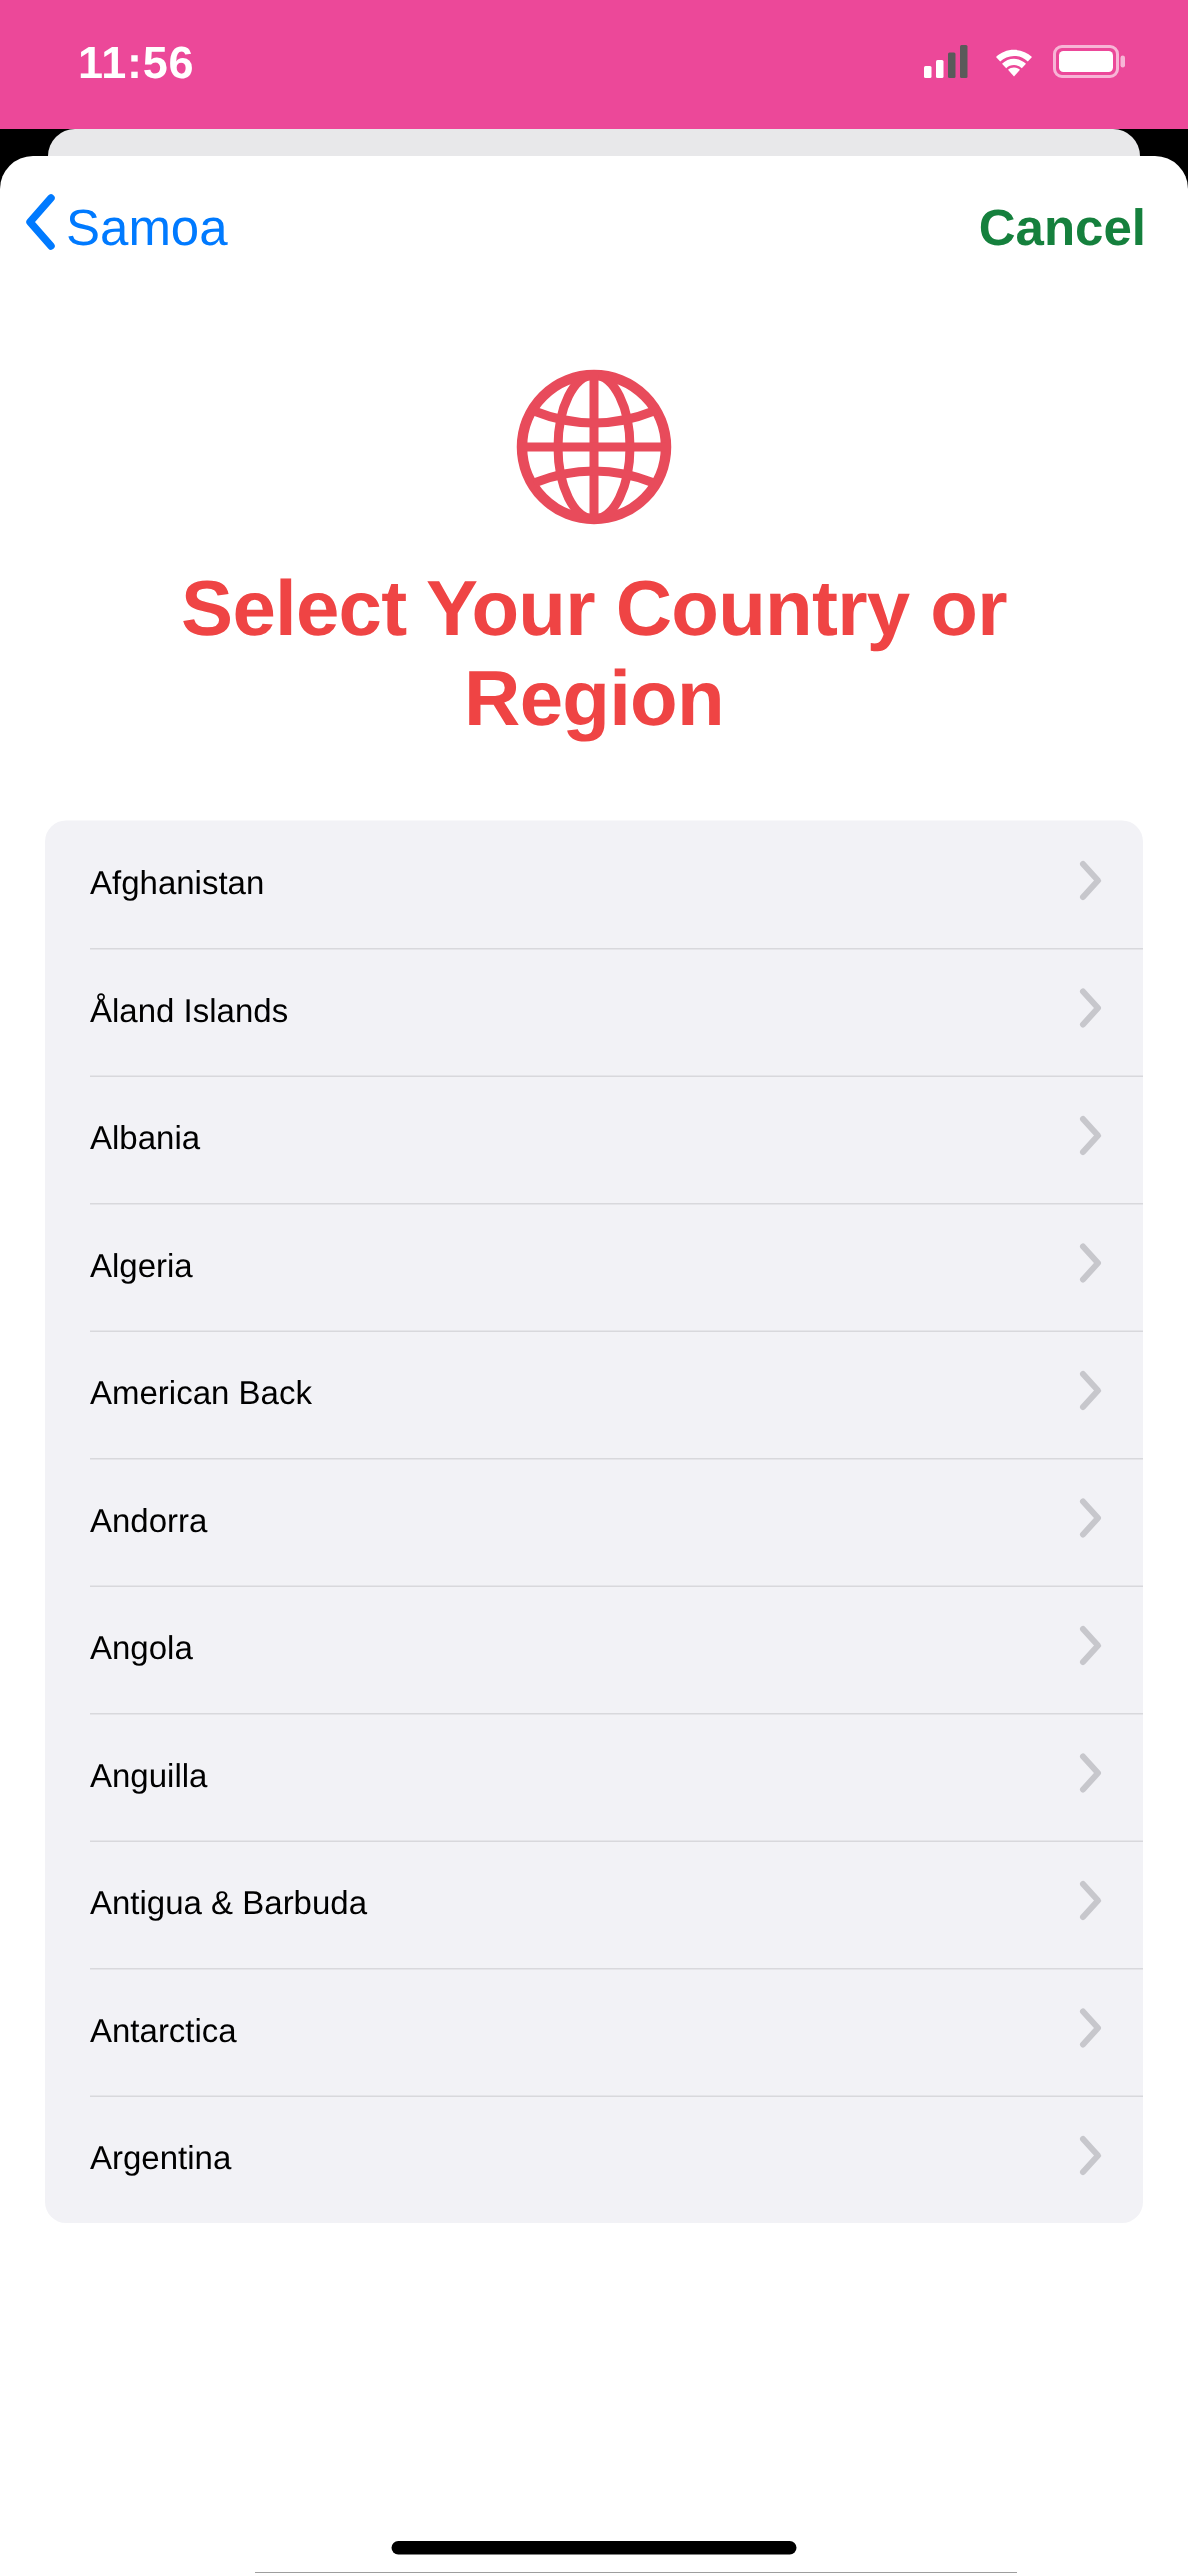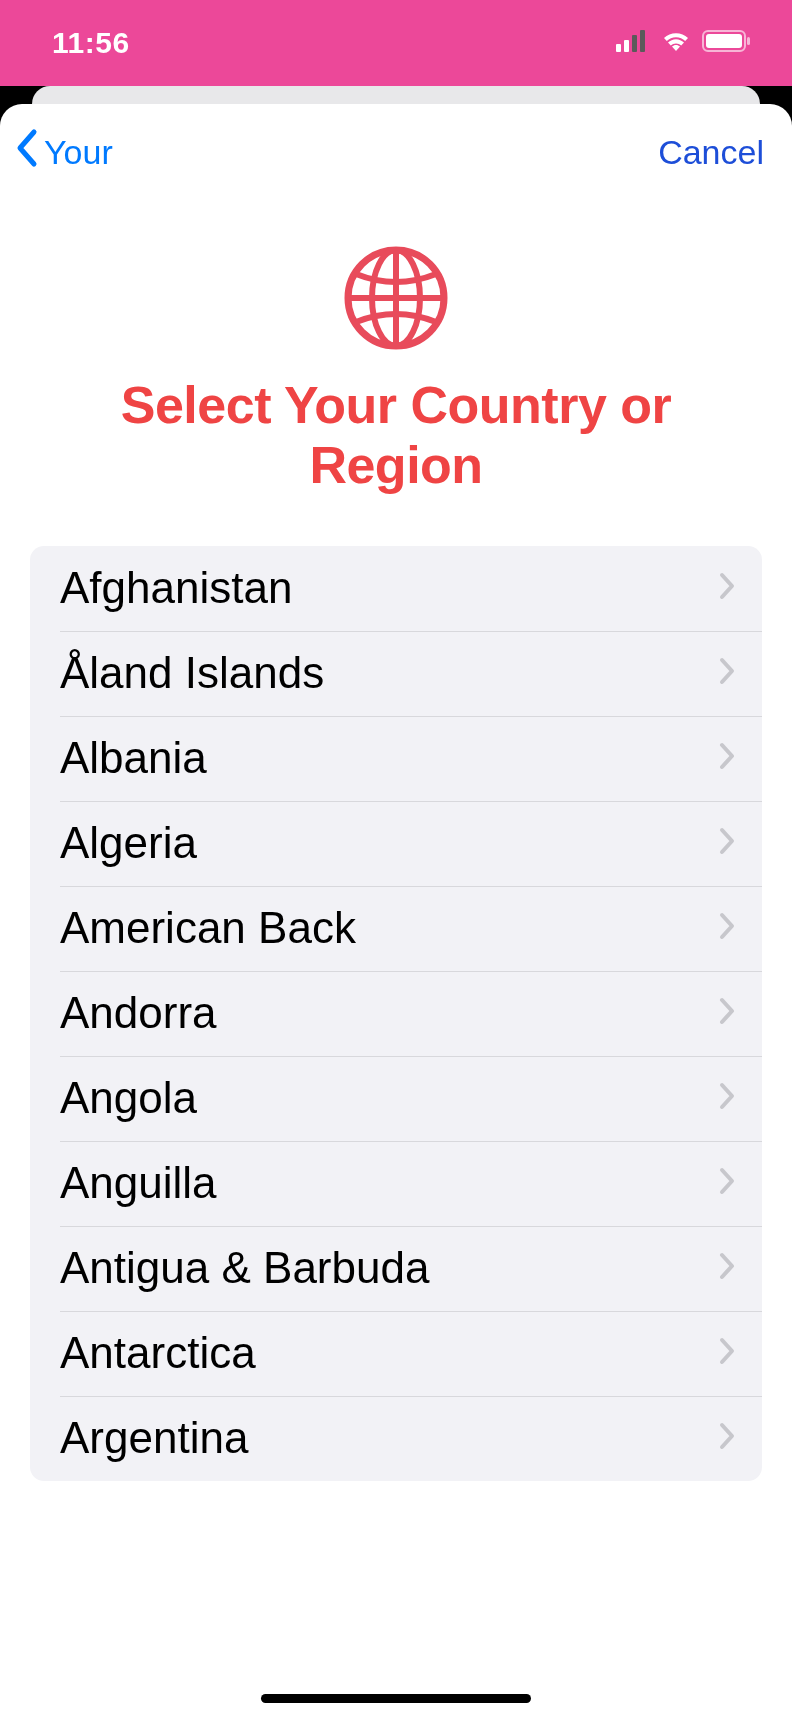--- a/index.html
+++ b/index.html
@@ -60,23 +60,23 @@
   .back-btn {
     display: flex;
     align-items: center;
     color: #007aff;
     font-size: 34px;
     font-weight: 400;
     cursor: pointer;
   }
   .back-btn svg { margin-right: 4px; }
   .cancel-btn {
-    color: #1d4ed8;
+    color: #15803d;
     font-size: 34px;
-    font-weight: 400;
+    font-weight: 700;
     cursor: pointer;
   }
   .hero {
     text-align: center;
     padding-top: 44px;
   }
   .globe {
     display: inline-block;
     margin-bottom: 20px;
   }
@@ -106,21 +106,21 @@
   .row + .row::before {
     content: "";
     position: absolute;
     left: 30px;
     right: 0;
     top: 0;
     height: 1px;
     background: #d8d8dc;
   }
   .row-label {
-    font-size: 44px;
+    font-size: 22px;
     color: #000;
     font-weight: 400;
   }
   .chevron {
     color: #c7c7cc;
     flex-shrink: 0;
   }
   .home-indicator {
     position: absolute;
     bottom: 12px;
@@ -166,21 +166,21 @@
 <div class="bg-sheet"></div>
 
 <div class="sheet">
   <div class="nav-bar">
     <div class="back-btn">
       <span>
         <svg width="26" height="40" viewBox="0 0 26 40">
           <polyline points="20,4 6,20 20,36" fill="none" stroke="#007aff" stroke-width="5" stroke-linecap="round" stroke-linejoin="round"></polyline>
         </svg>
       </span>
-      <span>Your</span>
+      <span>Samoa</span>
     </div>
     <div class="cancel-btn">Cancel</div>
   </div>
 
   <div class="hero">
     <span class="globe">
       <svg width="108" height="108" viewBox="0 0 108 108">
         <circle cx="54" cy="54" r="48" fill="none" stroke="#e84b5b" stroke-width="7"></circle>
         <ellipse cx="54" cy="54" rx="24" ry="48" fill="none" stroke="#e84b5b" stroke-width="6"></ellipse>
         <line x1="54" y1="6" x2="54" y2="102" stroke="#e84b5b" stroke-width="6"></line>

